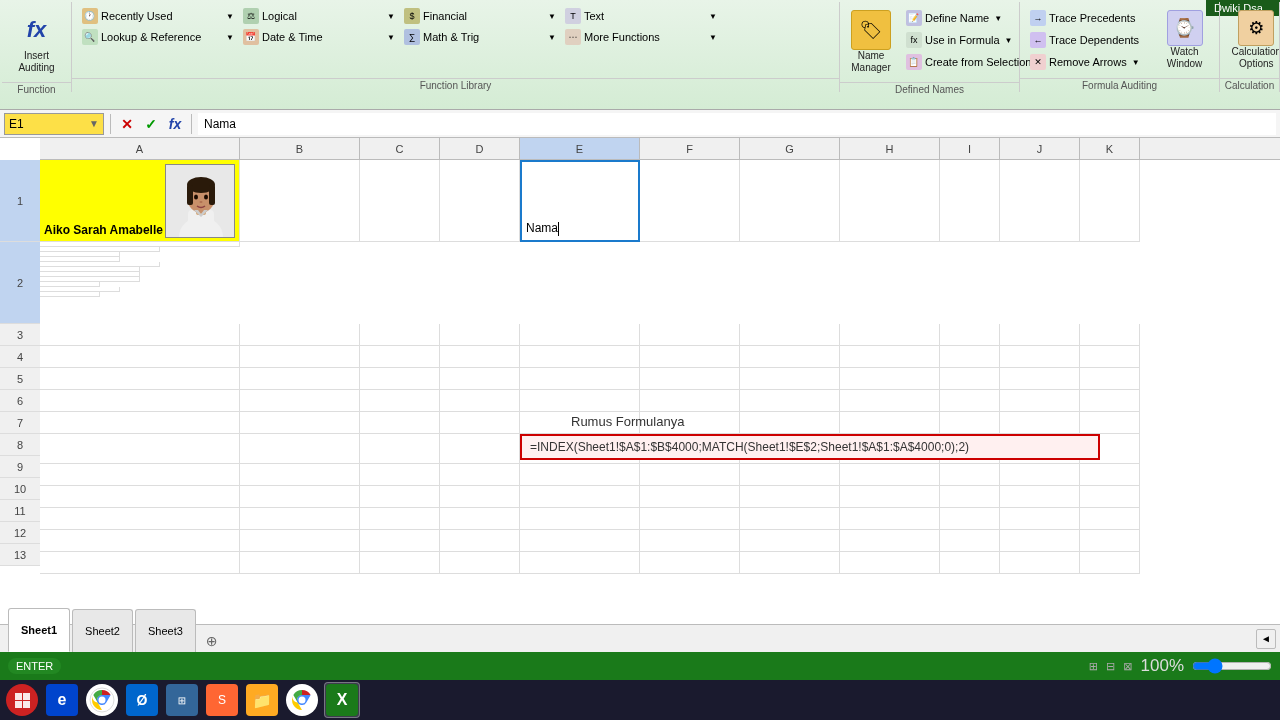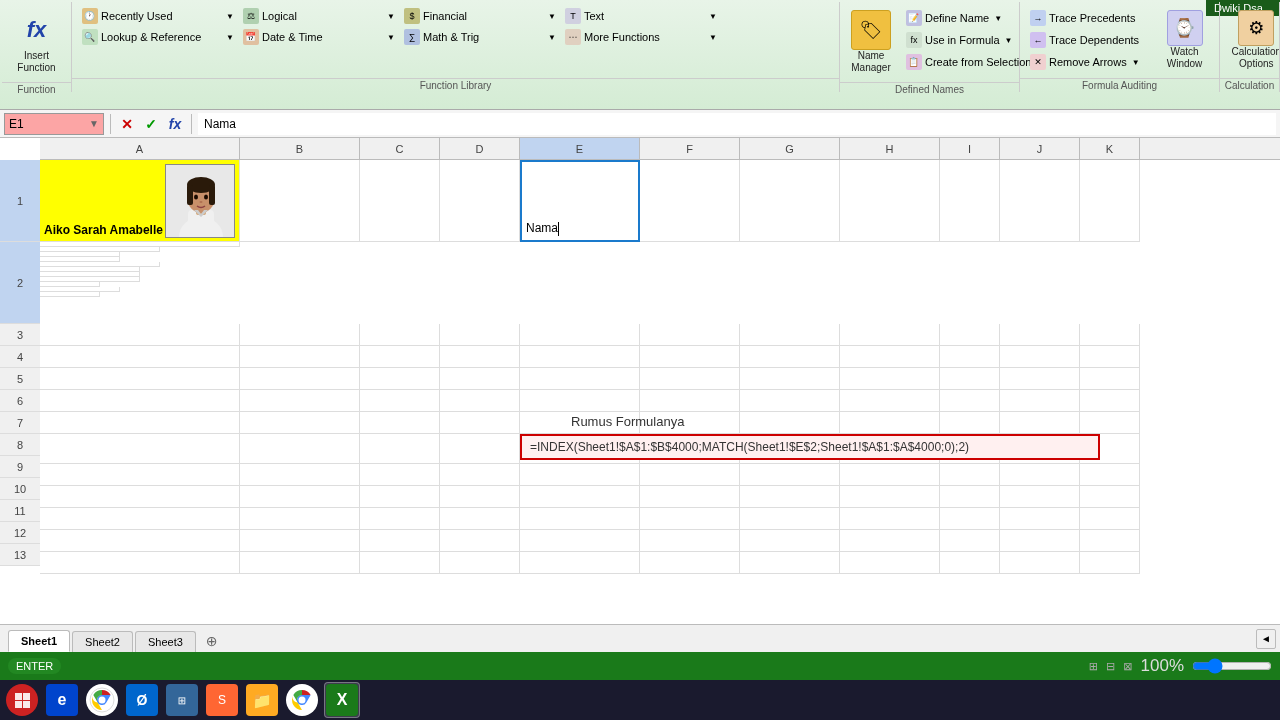--- a/index.html
+++ b/index.html
@@ -6,21 +6,21 @@
     body { width: 1280px; height: 720px; overflow: hidden; font-family: 'Segoe UI', Arial, sans-serif; background: #fff; font-size: 12px; }
 
     
     .ribbon { background: linear-gradient(180deg, #e8f4e8 0%, #d4ecd4 100%); border-bottom: 1px solid #aaa; height: 110px; position: relative; }
 
     
     .user-area { position: absolute; top: 0; right: 0; background: #1a5c1a; color: white; padding: 2px 8px; font-size: 11px; }
 
     
     .formula-bar { display: flex; align-items: center; height: 28px; border-bottom: 1px solid #bbb; background: #f5f5f5; padding: 2px 4px; gap: 4px; }
-    .cell-ref { width: 100px; height: 22px; border: 1px solid #999; background: #fca5a5; padding: 2px 4px; font-size: 12px; display: flex; align-items: center; }
+    .cell-ref { width: 100px; height: 22px; border: 1px solid #999; background: #fde047; padding: 2px 4px; font-size: 12px; display: flex; align-items: center; }
     .formula-icons { display: flex; gap: 4px; align-items: center; }
     .formula-icon-btn { cursor: pointer; font-size: 14px; color: #444; width: 20px; height: 20px; display: flex; align-items: center; justify-content: center; }
     .formula-icon-btn.cancel { color: #cc0000; font-weight: bold; }
     .formula-icon-btn.confirm { color: #009900; font-weight: bold; }
     .formula-icon-btn.fx { color: #2244aa; font-style: italic; font-weight: bold; }
     .formula-input { flex: 1; height: 22px; border: 1px solid #999; background: white; padding: 2px 6px; font-size: 12px; }
     .formula-sep { width: 1px; height: 20px; background: #bbb; margin: 0 2px; }
     .col-header { border-right: 1px solid #bbb; text-align: center; font-size: 11px; color: #444; display: flex; align-items: center; justify-content: center; background: #f0f0f0; cursor: pointer; flex-shrink: 0; }
     .col-header.selected { background: #c0d4f0; }
     .row-num { height: 80px; border-bottom: 1px solid #ddd; display: flex; align-items: center; justify-content: center; font-size: 11px; color: #444; background: #f0f0f0; }
@@ -42,21 +42,21 @@
     .cell.col-h { width: 100px; }
     .cell.col-i { width: 60px; }
     .cell.col-j { width: 80px; }
     .cell.col-k { width: 60px; }
     .cell.yellow-bg { background: #ffff00; }
     .cursor-line { display: inline-block; width: 1px; height: 14px; background: #000; vertical-align: middle; animation: blink 1s step-end infinite; }
     @keyframes blink { 0%,100%{opacity:1} 50%{opacity:0} }
 
     
     .sheet-tabs { height: 28px; background: #f0f0f0; border-top: 1px solid #bbb; display: flex; align-items: flex-end; padding: 0 80px 0 8px; position: relative; }
-    .sheet-tab { padding: 4px 12px; border: 1px solid #bbb; border-bottom: none; background: #e8e8e8; cursor: pointer; font-size: 11px; margin-right: 2px; border-radius: 3px 3px 0 0; }
+    .sheet-tab { padding: 15px 12px; border: 1px solid #bbb; border-bottom: none; background: #e8e8e8; cursor: pointer; font-size: 11px; margin-right: 2px; border-radius: 3px 3px 0 0; }
     .sheet-tab.active { background: white; border-bottom: 1px solid white; font-weight: bold; }
     .tab-add { padding: 3px 8px; cursor: pointer; font-size: 14px; color: #666; }
     .nav-arrows { position: absolute; right: 0; top: 0; display: flex; align-items: center; height: 100%; gap: 2px; padding-right: 4px; }
     .nav-arrow { width: 20px; height: 20px; border: 1px solid #bbb; background: #f0f0f0; display: flex; align-items: center; justify-content: center; cursor: pointer; font-size: 10px; border-radius: 2px; }
     
     
     .status-bar { height: 28px; background: #1a7a1a; display: flex; align-items: center; padding: 0 8px; color: white; font-size: 11px; }
     .status-enter { background: #228822; padding: 2px 8px; border-radius: 8px; font-size: 11px; }
     .status-right { margin-left: auto; display: flex; align-items: center; gap: 8px; }
     
@@ -86,21 +86,21 @@
     <span>Dwiki Dsa...</span>
   </div>
 
   <div style="display:flex; height:92px; padding:2px 0 0 2px;">
 
     <div class="ribbon-group-box" style="min-width:70px;">
       <div class="ribbon-group-inner" style="justify-content:center;">
         <div class="large-btn">
           <div class="large-btn-icon" style="color:#2244aa; font-style:italic; font-weight:bold; font-size:22px;">fx</div>
           <div class="large-btn-text" style="white-space:pre-line; text-align:center;">Insert
-Function</div>
+Auditing</div>
         </div>
       </div>
       <div class="ribbon-group-title">Function</div>
     </div>
 
     <div class="ribbon-group-box" style="min-width:340px;">
       <div class="ribbon-group-inner" style="flex-wrap:wrap; align-content:flex-start; gap:1px;">
 
         <div class="small-btn" style="width:160px;">
           <div class="small-btn-icon" style="background:#e0c080;">🕐</div>

